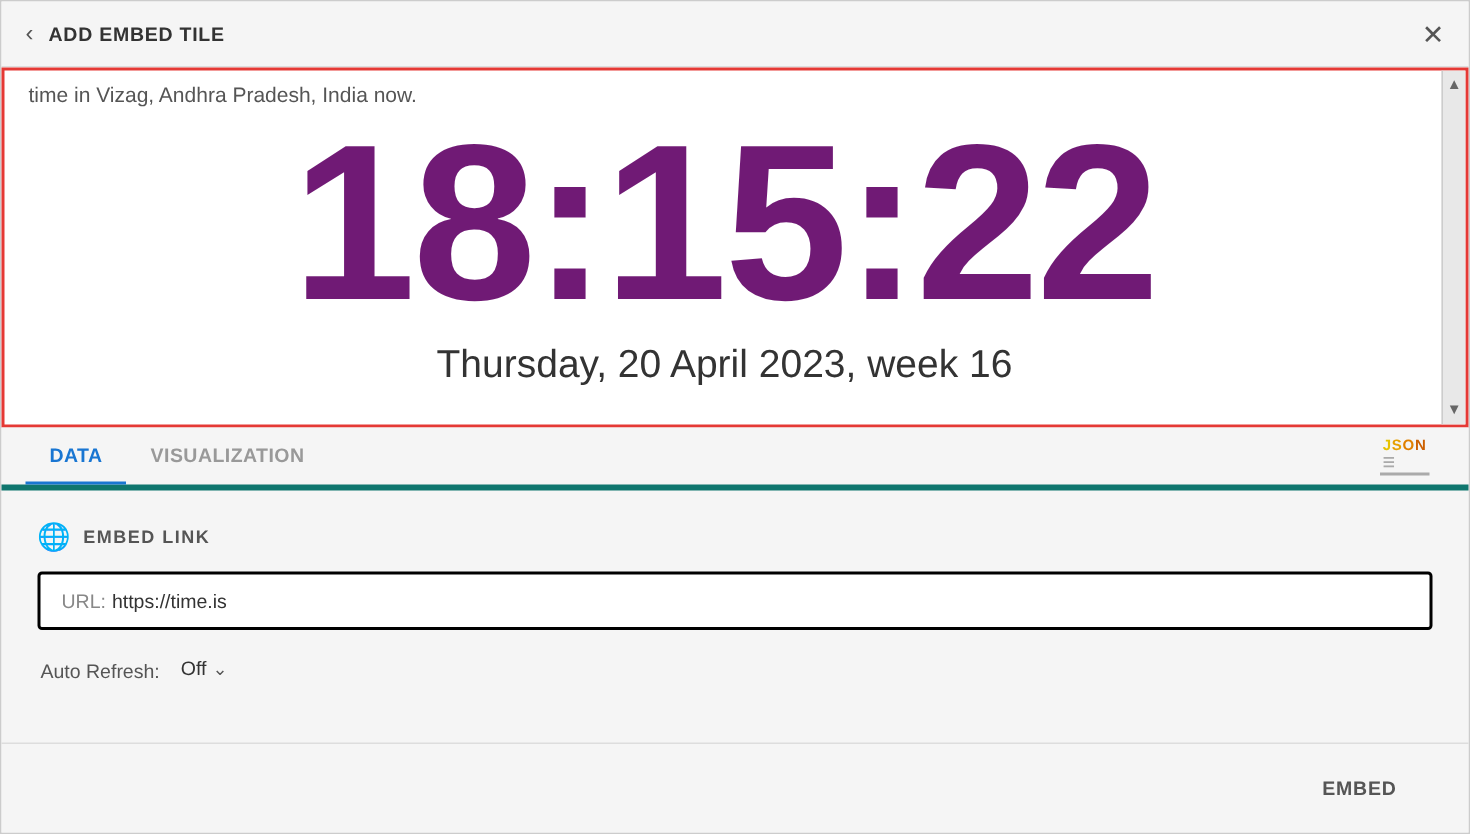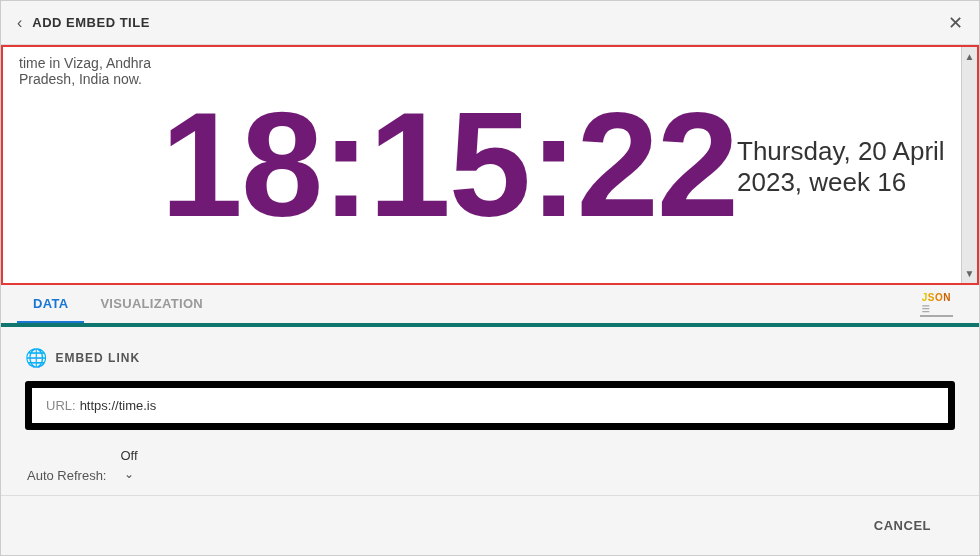--- a/index.html
+++ b/index.html
@@ -86,21 +86,21 @@
     }
 
     .scroll-arrow {
       font-size: 10px;
       color: #666;
       line-height: 1.5;
     }
 
     .preview-content {
       display: flex;
-      flex-direction: row;
+      flex-direction: column;
       align-items: center;
       justify-content: flex-start;
       padding: 8px 30px 8px 16px;
       height: 100%;
     }
 
     .preview-subtitle {
       font-size: 14px;
       color: #555;
       margin-bottom: 4px;
@@ -192,21 +192,21 @@
 
     .section-title {
       font-size: 12px;
       font-weight: 700;
       color: #555;
       letter-spacing: 1px;
     }
 
     .url-input-wrapper {
       background: #fff;
-      border: 7px solid #000000;
+      border: 2px solid #000000;
       border-radius: 3px;
       padding: 10px 14px;
       display: flex;
       align-items: center;
     }
 
     .url-label {
       font-size: 13px;
       color: #888;
       margin-right: 4px;
@@ -230,21 +230,20 @@
       font-size: 13px;
       color: #555;
     }
 
     .refresh-dropdown {
       display: flex;
       align-items: center;
       gap: 4px;
       cursor: pointer;
       padding: 2px 6px;
-      flex-direction: column;
     }
 
     .refresh-value {
       font-size: 13px;
       color: #333;
     }
 
     .chevron-icon {
       font-size: 12px;
       color: #555;
@@ -334,16 +333,16 @@
     <div class="refresh-row">
       <span class="refresh-label">Auto Refresh:</span>
       <div class="refresh-dropdown">
         <span class="refresh-value">Off</span>
         <span class="chevron-icon">⌄</span>
       </div>
     </div>
   </div>
 
   <div class="dialog-footer">
-    <button class="btn-cancel">CANCEL</button>
+    <button class="btn-cancel">EMBED</button>
   </div>
 
 </div>
 
 </body></html>

